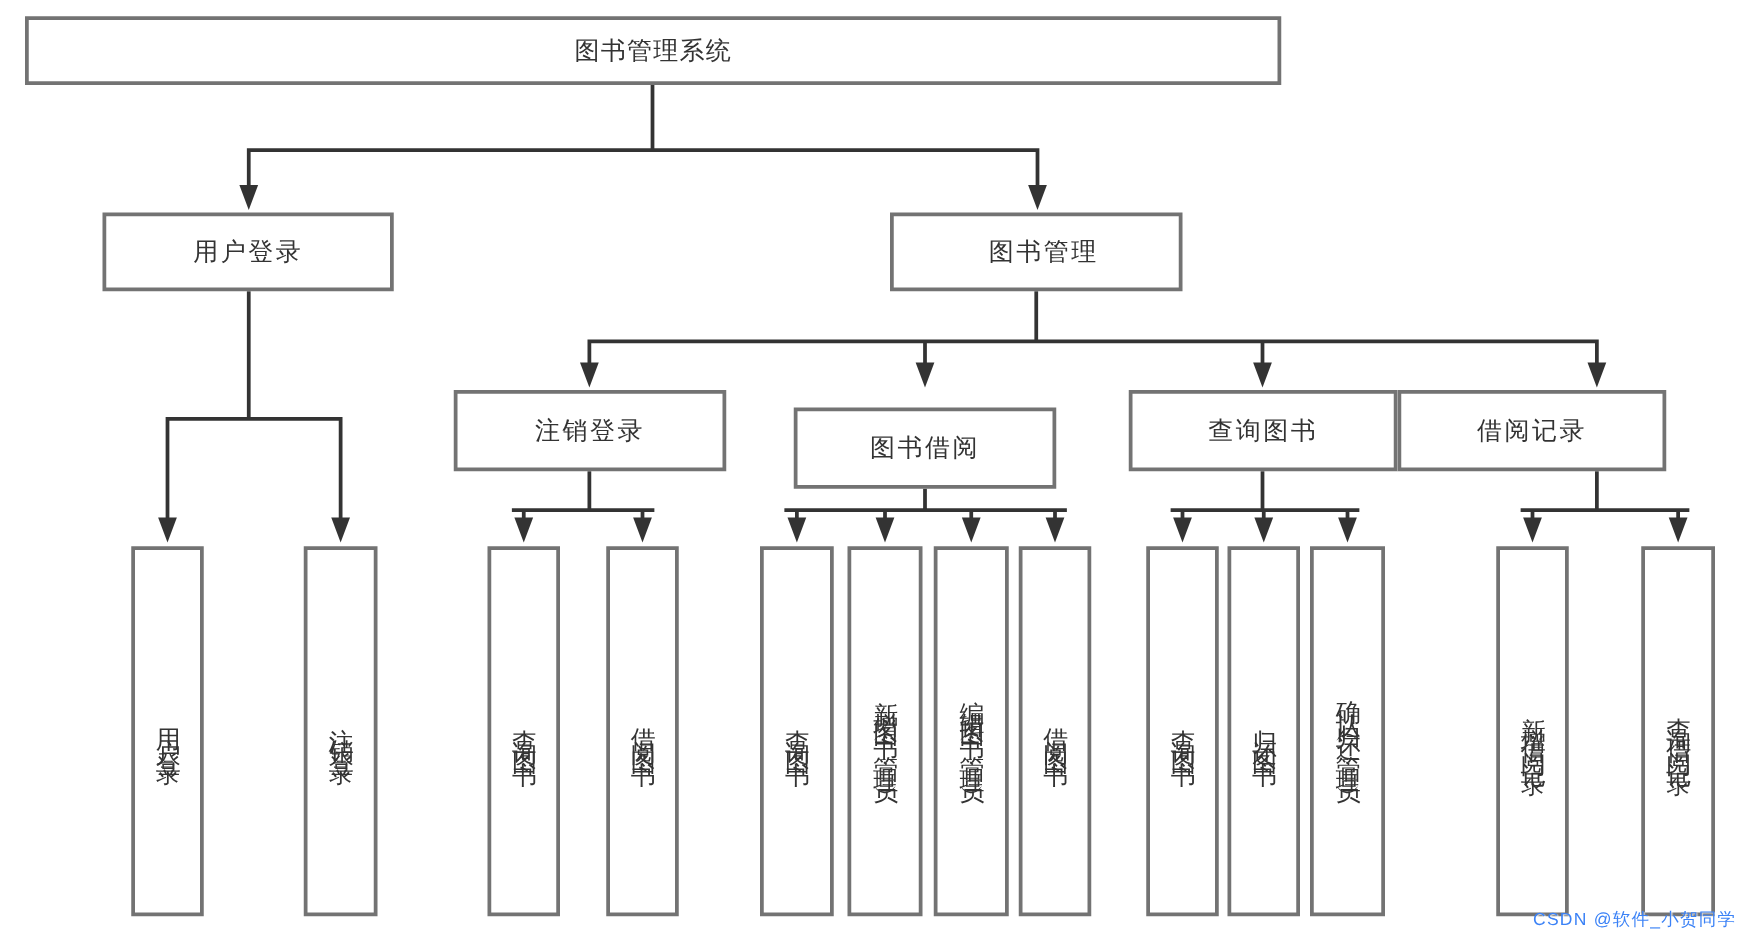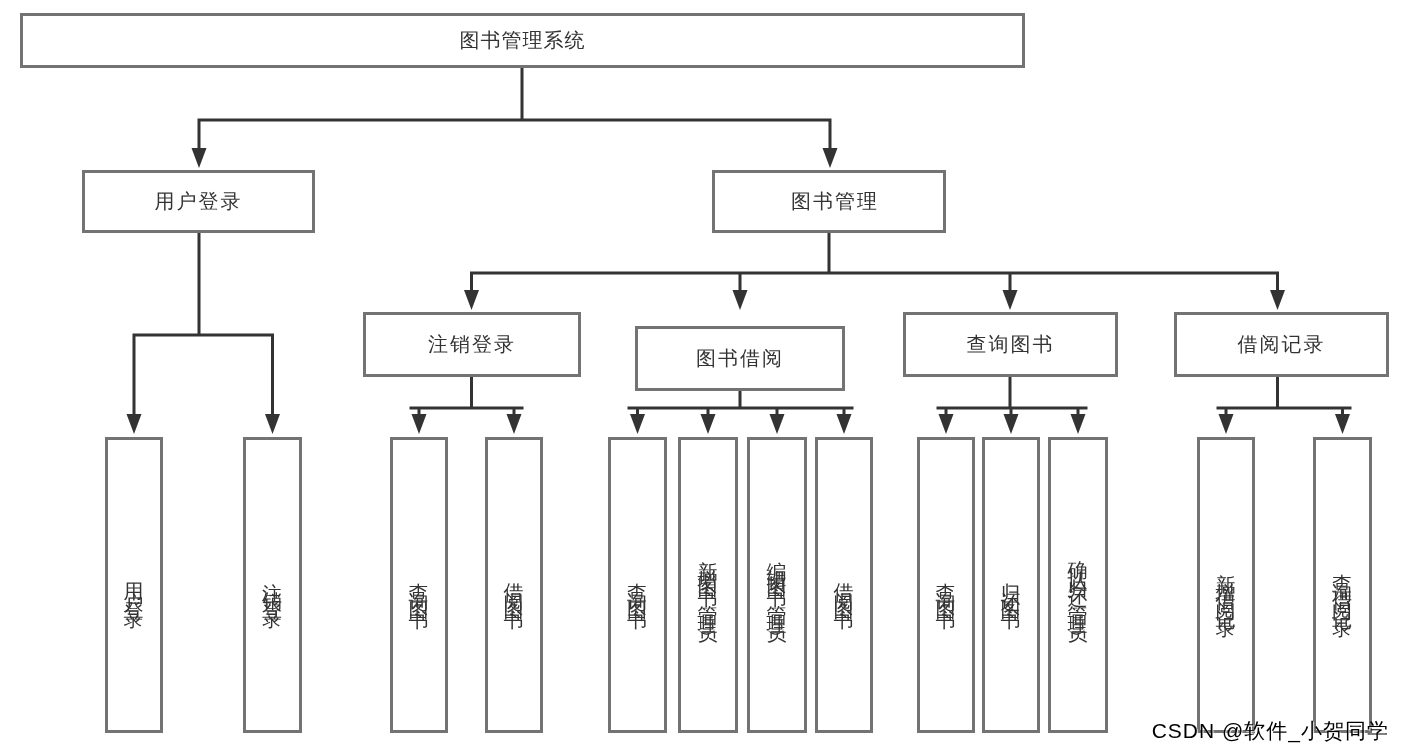--- a/index.html
+++ b/index.html
@@ -45,23 +45,23 @@
     text-orientation: mixed;
     font-size: 20px;
     letter-spacing: 9px;
     line-height: 1;
     white-space: nowrap;
   }
   .watermark {
     position: absolute;
     right: 16px;
     bottom: 2px;
-    font-size: 21px;
+    font-size: 14px;
     letter-spacing: 1px;
-    color: #000000;
+    color: #3b82f6;
     text-shadow: 1px 1px 1px rgba(255,255,255,0.9);
     white-space: nowrap;
   }
 </style>
 </head>
 <body>
 
 <div class="canvas">
 
   <svg class="edges" viewBox="0 0 1405 747">
@@ -127,21 +127,21 @@
 
   <div class="box" style="left:363px; top:312px; width:218px; height:65px;">
     <span class="hlabel">注销登录</span>
   </div>
   <div class="box" style="left:635px; top:312px; width:210px; height:65px;margin-top:14px;">
     <span class="hlabel">图书借阅</span>
   </div>
   <div class="box" style="left:903px; top:312px; width:215px; height:65px;">
     <span class="hlabel">查询图书</span>
   </div>
-  <div class="box" style="left:1174px; top:312px; width:215px; height:65px;">
+  <div class="box" style="left:1118px; top:312px; width:215px; height:65px;">
     <span class="hlabel">借阅记录</span>
   </div>
 
   <div class="box leaf" style="left:105px; top:437px; width:58px; height:296px;">
     <span class="vtext">用户登录</span>
   </div>
   <div class="box leaf" style="left:243px; top:437px; width:59px; height:296px;">
     <span class="vtext">注销登录</span>
   </div>
 

